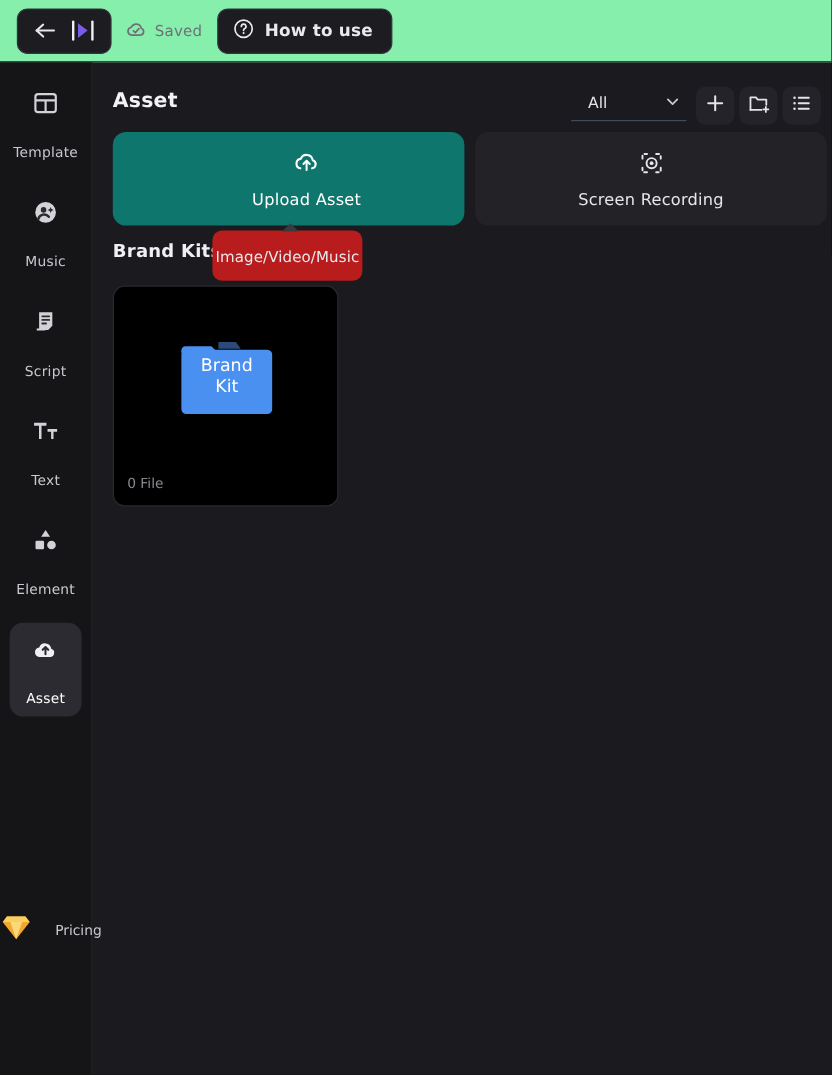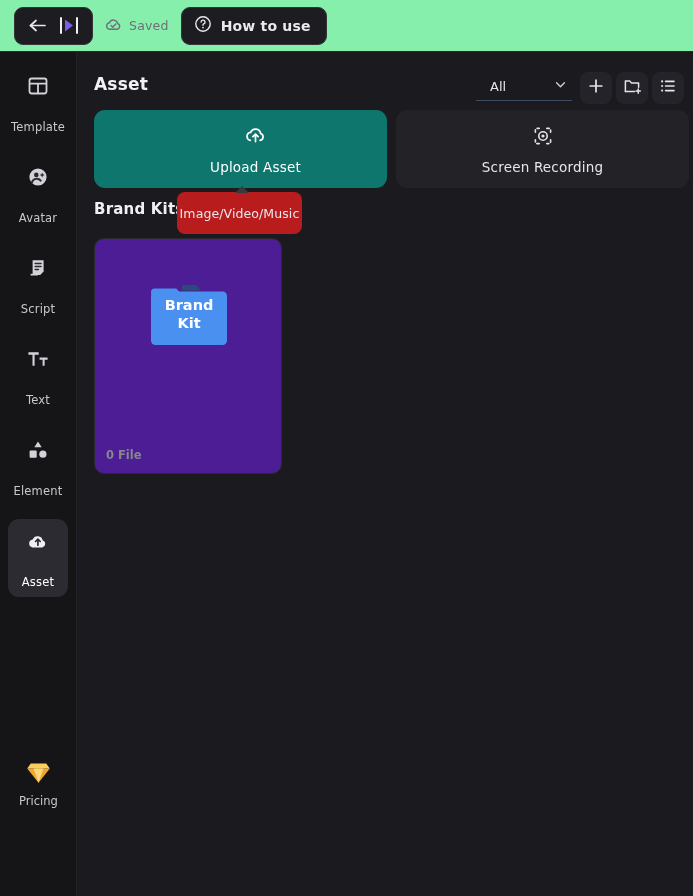--- a/index.html
+++ b/index.html
@@ -43,21 +43,21 @@
   .side-item {
     width: 60px; margin: 0 auto 13px auto;
     border-radius: 11px; padding: 10px 0 8px 0;
     display: flex; flex-direction: column; align-items: center; gap: 18px;
   }
   .side-item .lbl { color: #c8c8ce; font-size: 11.5px; letter-spacing: .2px; }
   .side-item.active { background: #2b2b31; }
   .side-item.active .lbl { color: #ffffff; }
   .side-pricing {
     position: absolute; left: 0; top: 708px; width: 77px;
-    display: flex; flex-direction: column; align-items: center; gap: 5px;
+    display: flex; align-items: center; gap: 19px;
   }
   .side-pricing .lbl { color: #c8c8ce; font-size: 11.5px; }
 
   
   .main { position: absolute; top: 52px; left: 77px; width: 616px; height: 844px; }
   .page-title {
     position: absolute; left: 17px; top: 22px;
     color: #f2f2f5; font-size: 17px; font-weight: 700; letter-spacing: .2px;
   }
   .filter {
@@ -96,22 +96,22 @@
     border-left: 7px solid transparent; border-right: 7px solid transparent;
     border-bottom: 7px solid #3a3a3e;
   }
 
   .section-title {
     position: absolute; left: 17px; top: 148px;
     color: #f0f0f4; font-size: 15px; font-weight: 700; letter-spacing: .2px;
   }
 
   .kit-card {
-    position: absolute; left: 17px; top: 186px; width: 188px; height: 236px;
-    background: #4c1d95; border: 1px solid #29292e; border-radius: 10px; font-weight: bold;
+    position: absolute; left: 17px; top: 186px; width: 188px; height: 184px;
+    background: #000000; border: 1px solid #29292e; border-radius: 10px;
   }
   .folder-wrap {
     position: absolute; left: 0; top: 0; width: 188px; height: 152px;
     display: flex; align-items: center; justify-content: center;
   }
   .kit-count { position: absolute; left: 11px; bottom: 11px; color: #87878e; font-size: 11.5px; }
   .folder-label {
     position: absolute; left: 0; top: 0; width: 76px; height: 60px;
     display: flex; flex-direction: column; align-items: center; justify-content: center;
     color: #ffffff; font-size: 14.5px; line-height: 1.22; text-align: center;
@@ -176,21 +176,21 @@
 
     <div class="side-item">
       <span>
         <svg width="24" height="24" viewBox="0 0 24 24" fill="none">
           <circle cx="12" cy="12" r="8.6" fill="#d2d2d8"></circle>
           <circle cx="10.3" cy="9.9" r="2.3" fill="#2a2a2f"></circle>
           <path d="M5.9 17.6a5 5 0 0 1 8.8-1.9" stroke="#2a2a2f" stroke-width="2" fill="none" stroke-linecap="round"></path>
           <path d="M16.2 7.4l.75 1.85 1.85.75-1.85.75-.75 1.85-.75-1.85-1.85-.75 1.85-.75Z" fill="#2a2a2f"></path>
         </svg>
       </span>
-      <span class="lbl">Avatar</span>
+      <span class="lbl">Music</span>
     </div>
 
     <div class="side-item">
       <span>
         <svg width="24" height="24" viewBox="0 0 24 24" fill="none">
           <path d="M6.6 4.2h11v11.3l-3.4 3.6H6.6Z" fill="#d2d2d8"></path>
           <path d="M9.2 7.6h5.8M9.2 10.6h5.8M9.2 13.6h3.2" stroke="#2a2a2f" stroke-width="1.5" stroke-linecap="round"></path>
           <path d="M4.6 17.8h7.2v1.7H4.6Z" fill="#d2d2d8"></path>
         </svg>
       </span>

